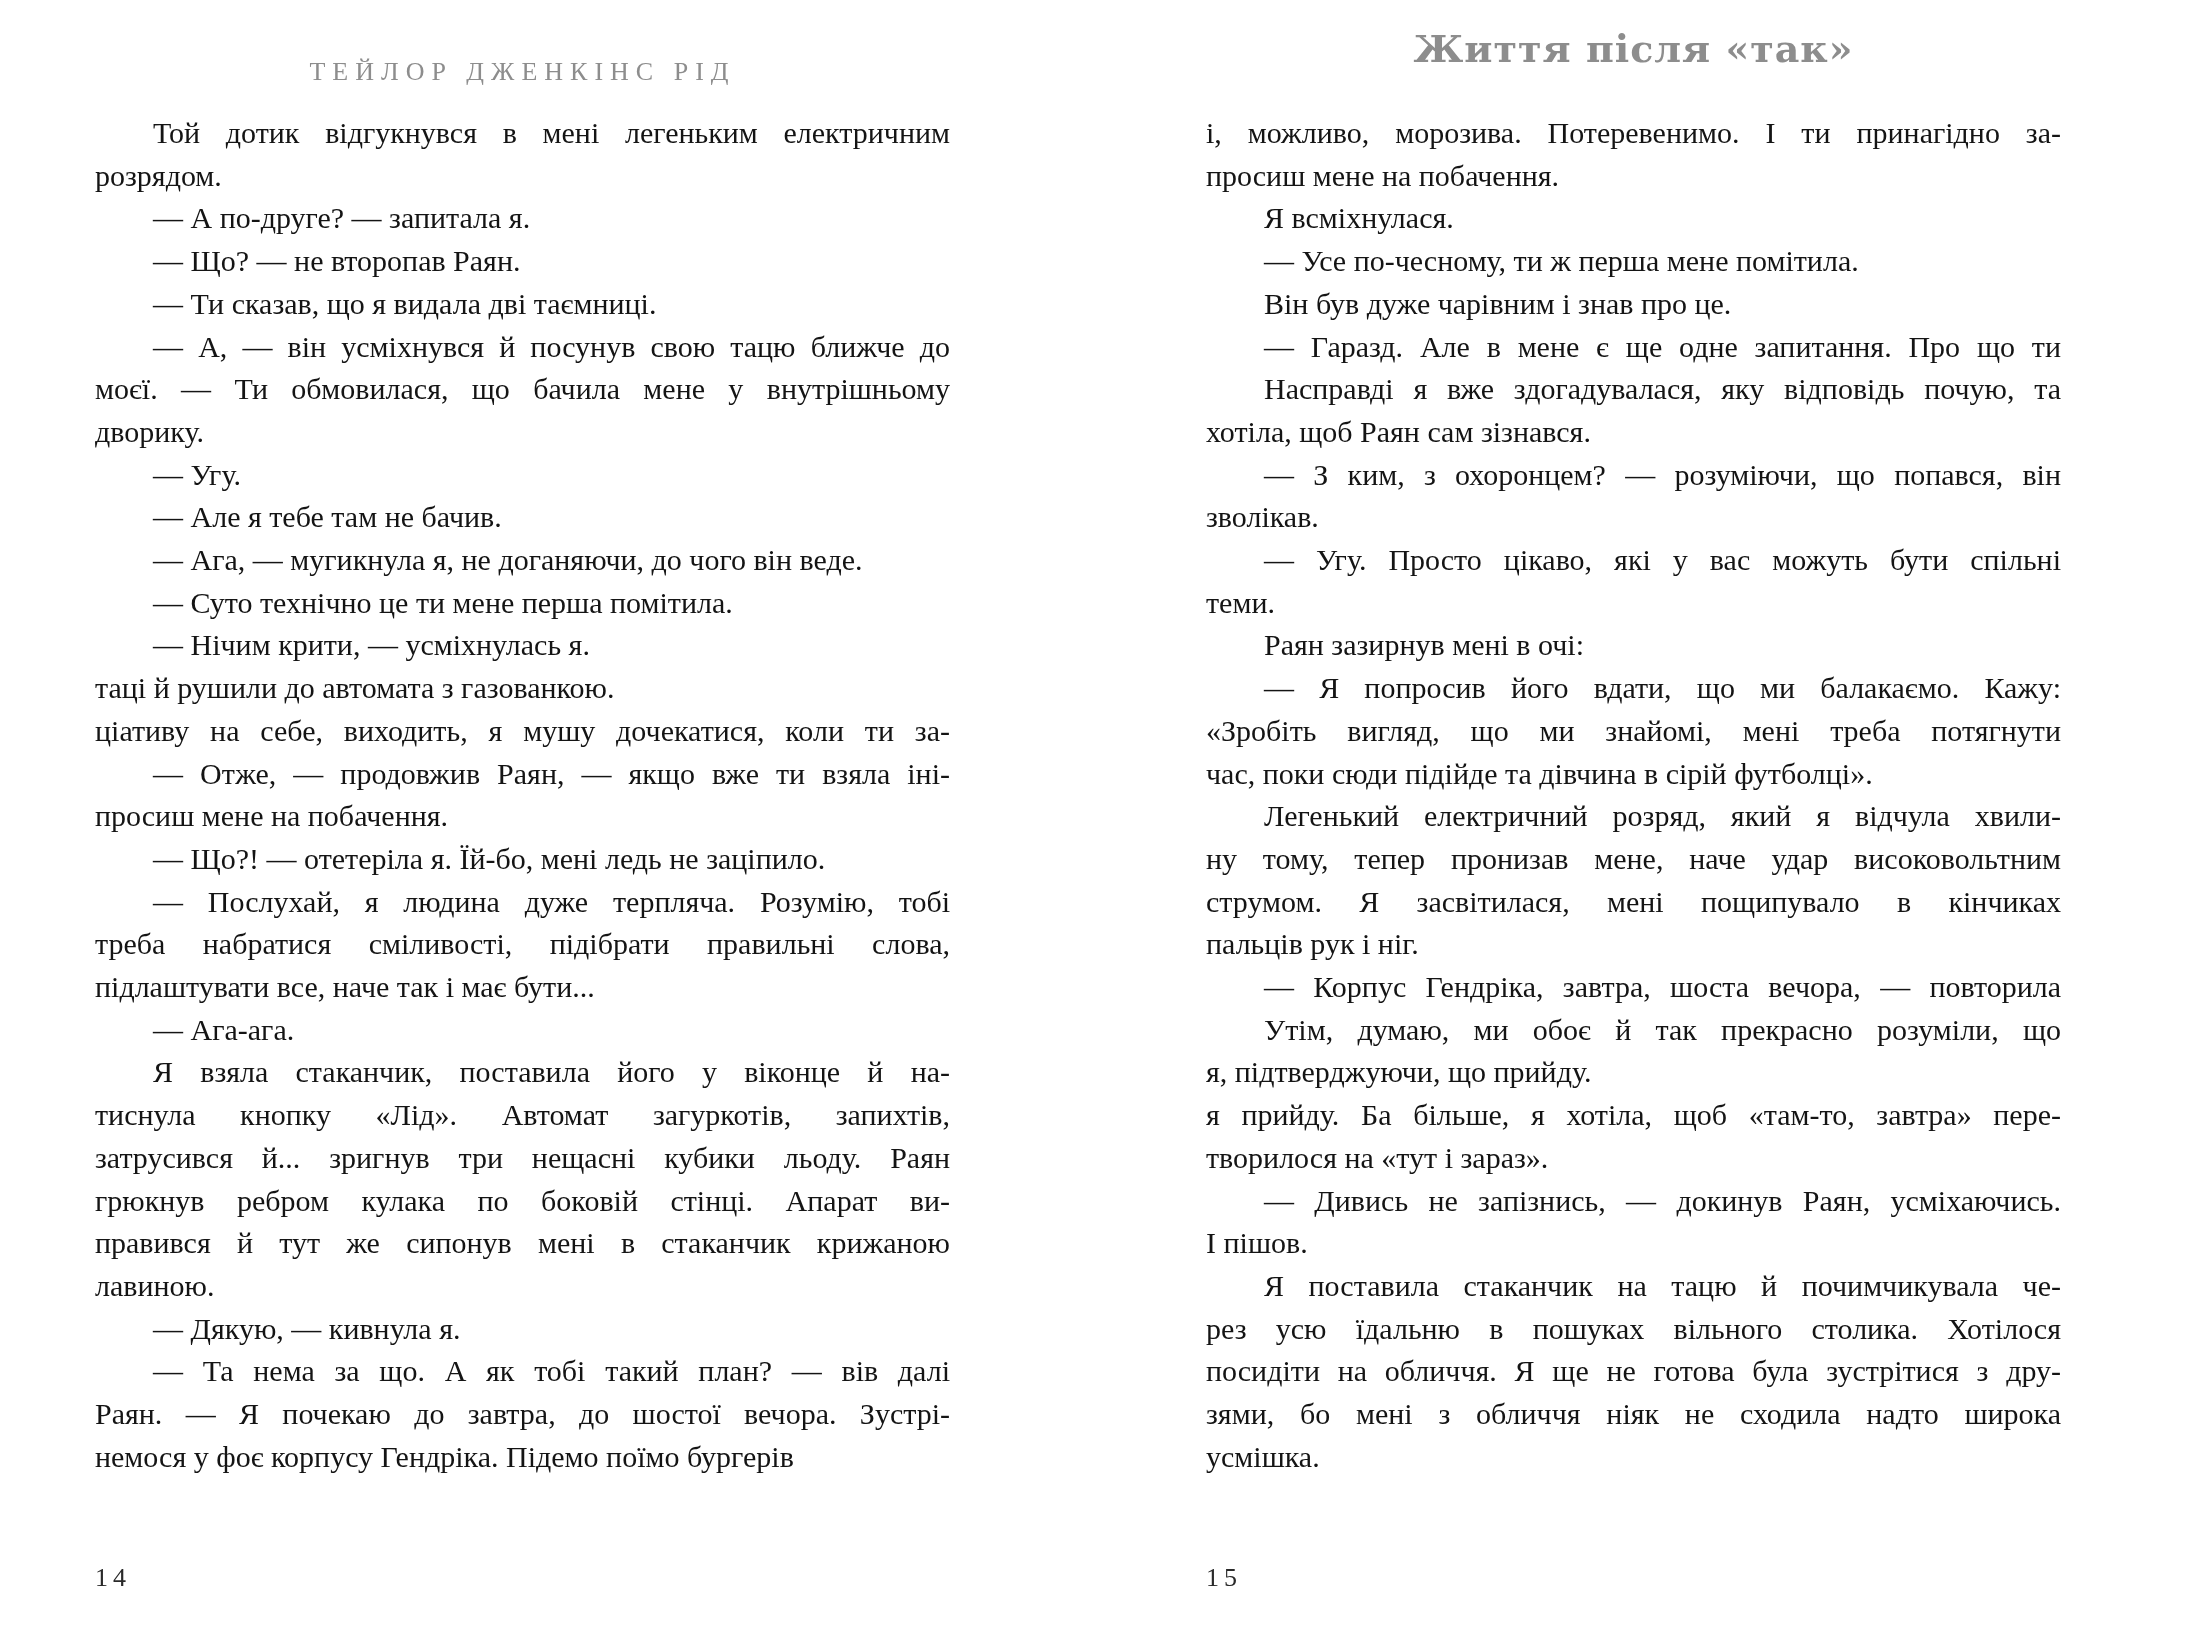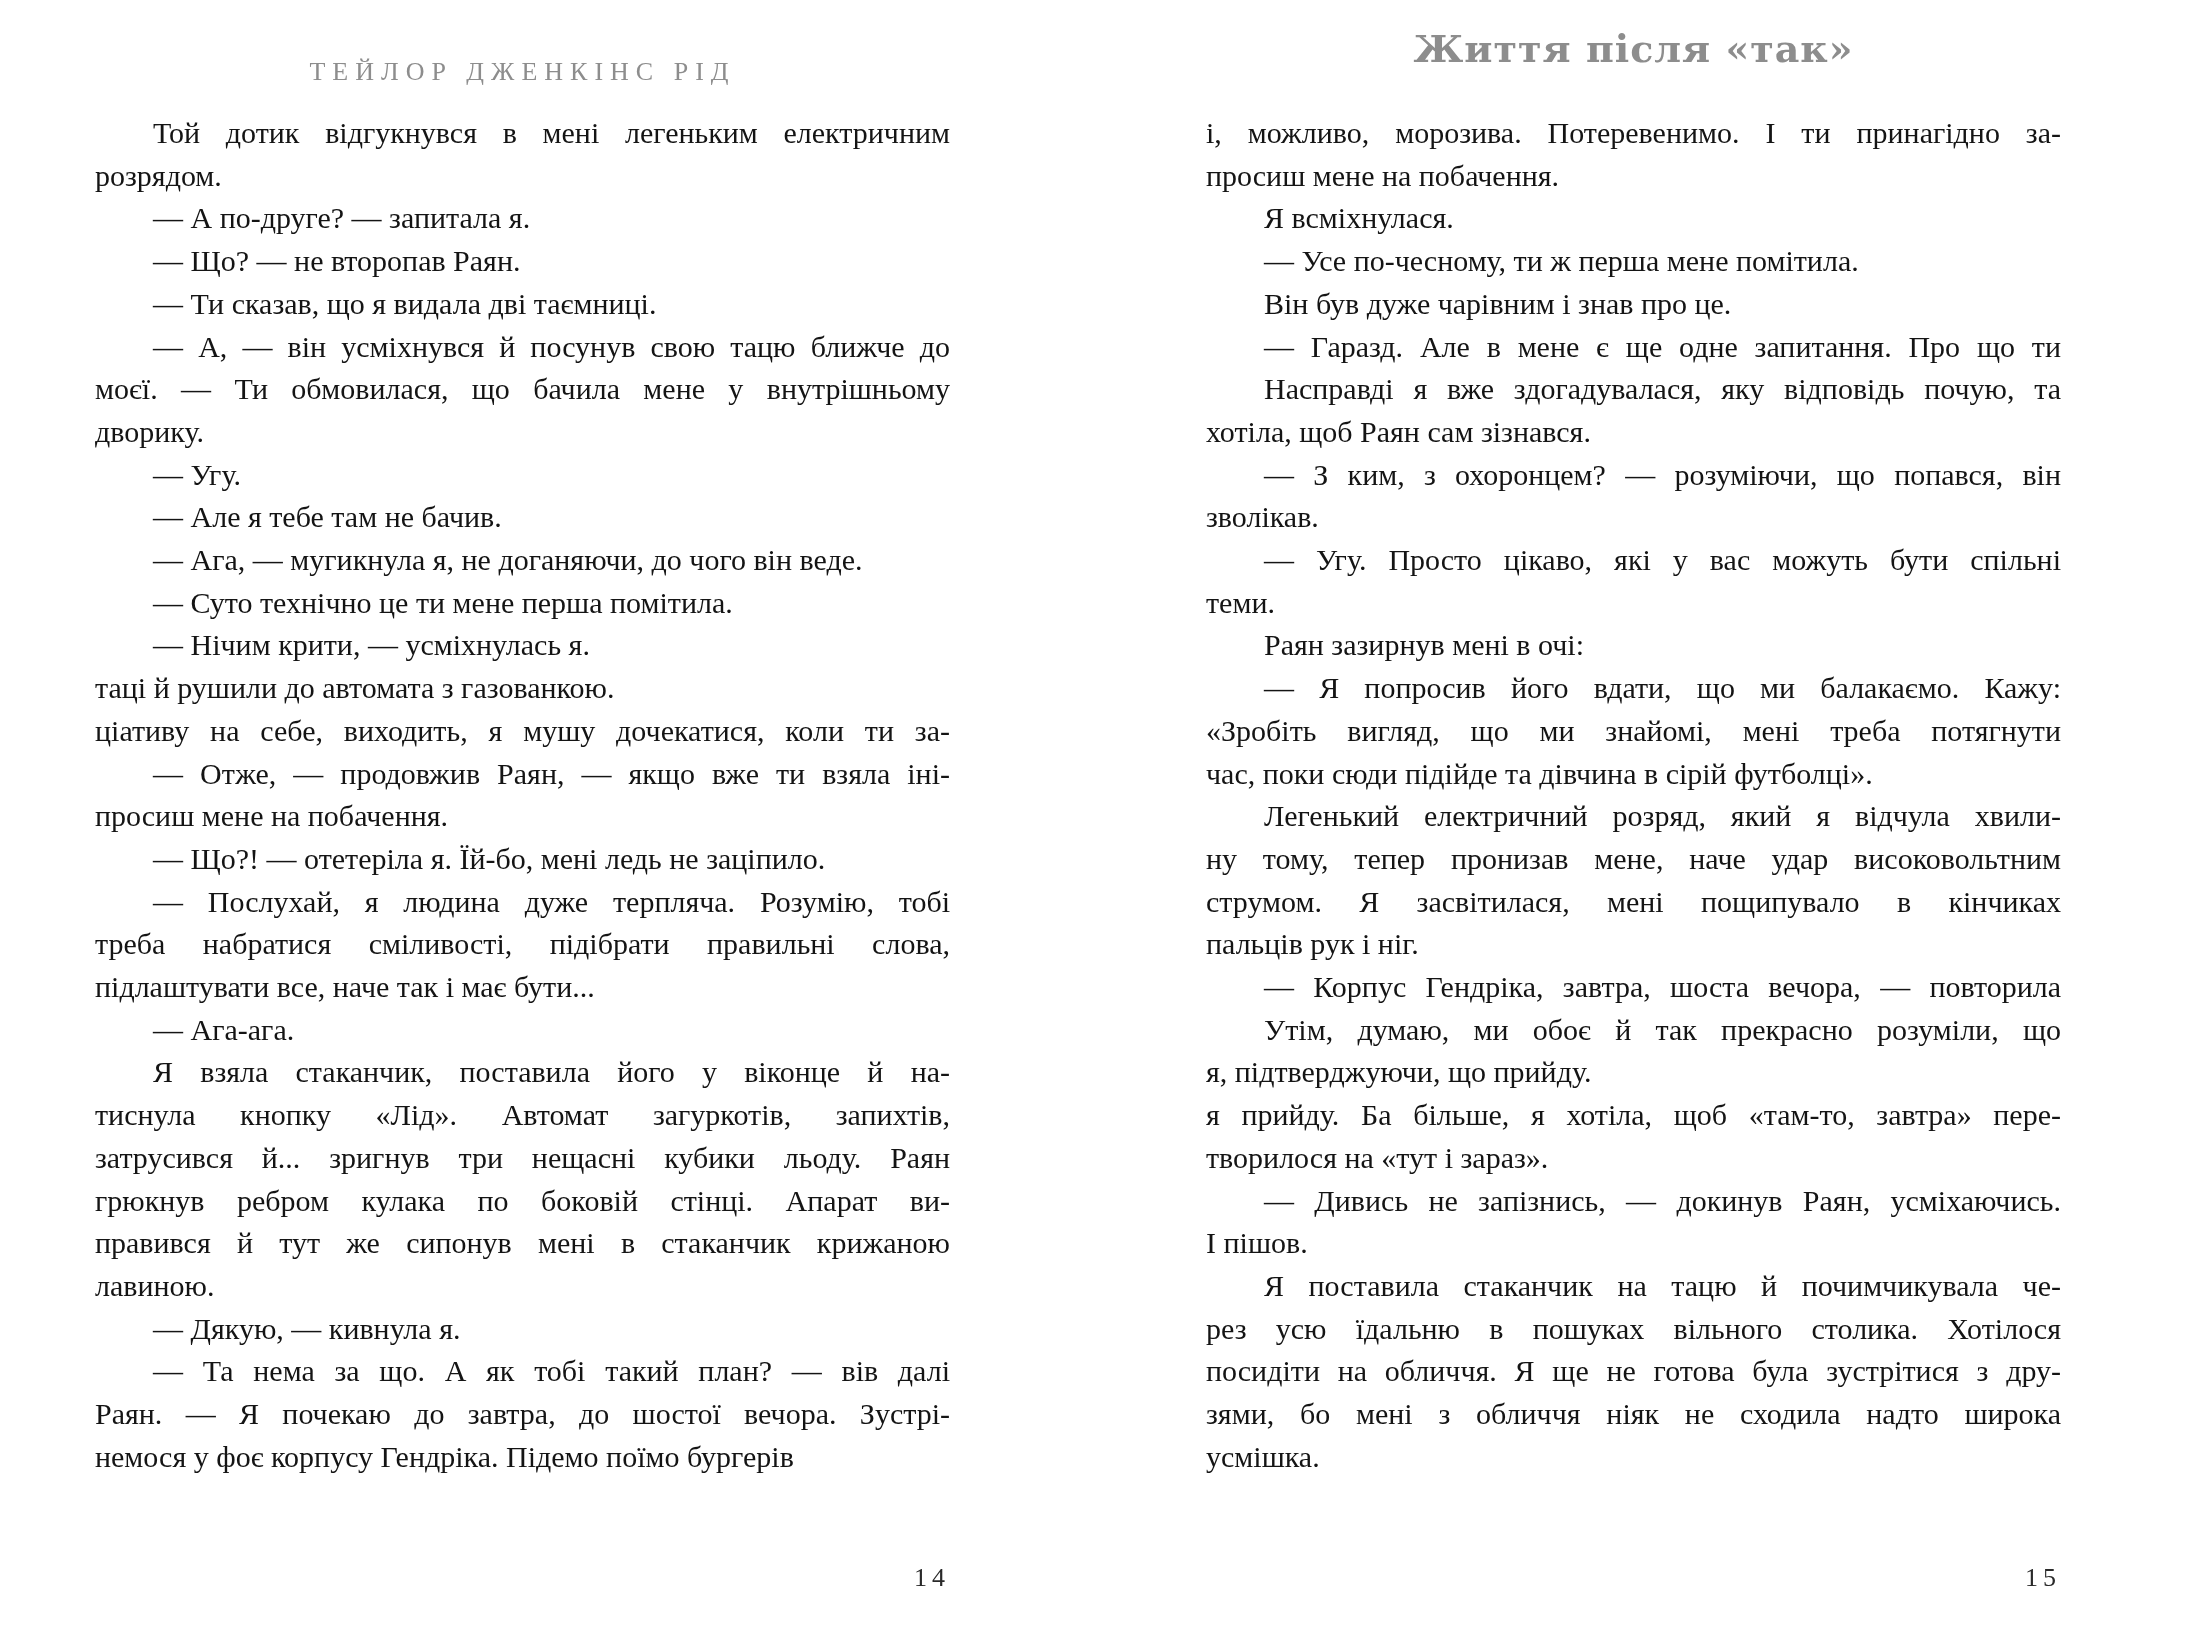--- a/index.html
+++ b/index.html
@@ -37,21 +37,21 @@
     font-size:30px;
     line-height:42.7px;
     white-space:normal;
     text-align:left;
   }
   .ln.j{text-align:justify;text-align-last:justify;}
   .ln.in{text-indent:58px;}
 
   .pgnum{
     position:absolute;top:1563px;left:0;right:0;
-    text-align:right;
+    text-align:left;
     font-size:26px;
     letter-spacing:5px;
     color:#2a2a2a;
   }
 </style>
 </head>
 <body>
 
 <div class="page left">
   <div class="hdr hdr-author">ТЕЙЛОР ДЖЕНКІНС РІД</div>

